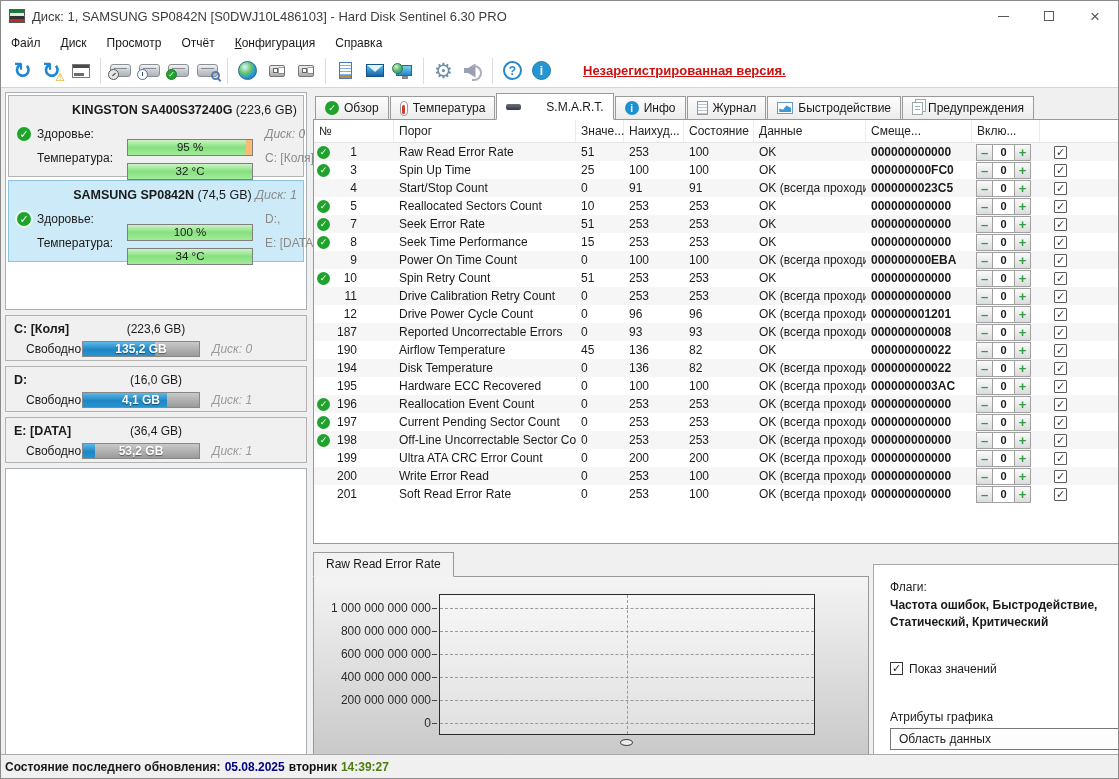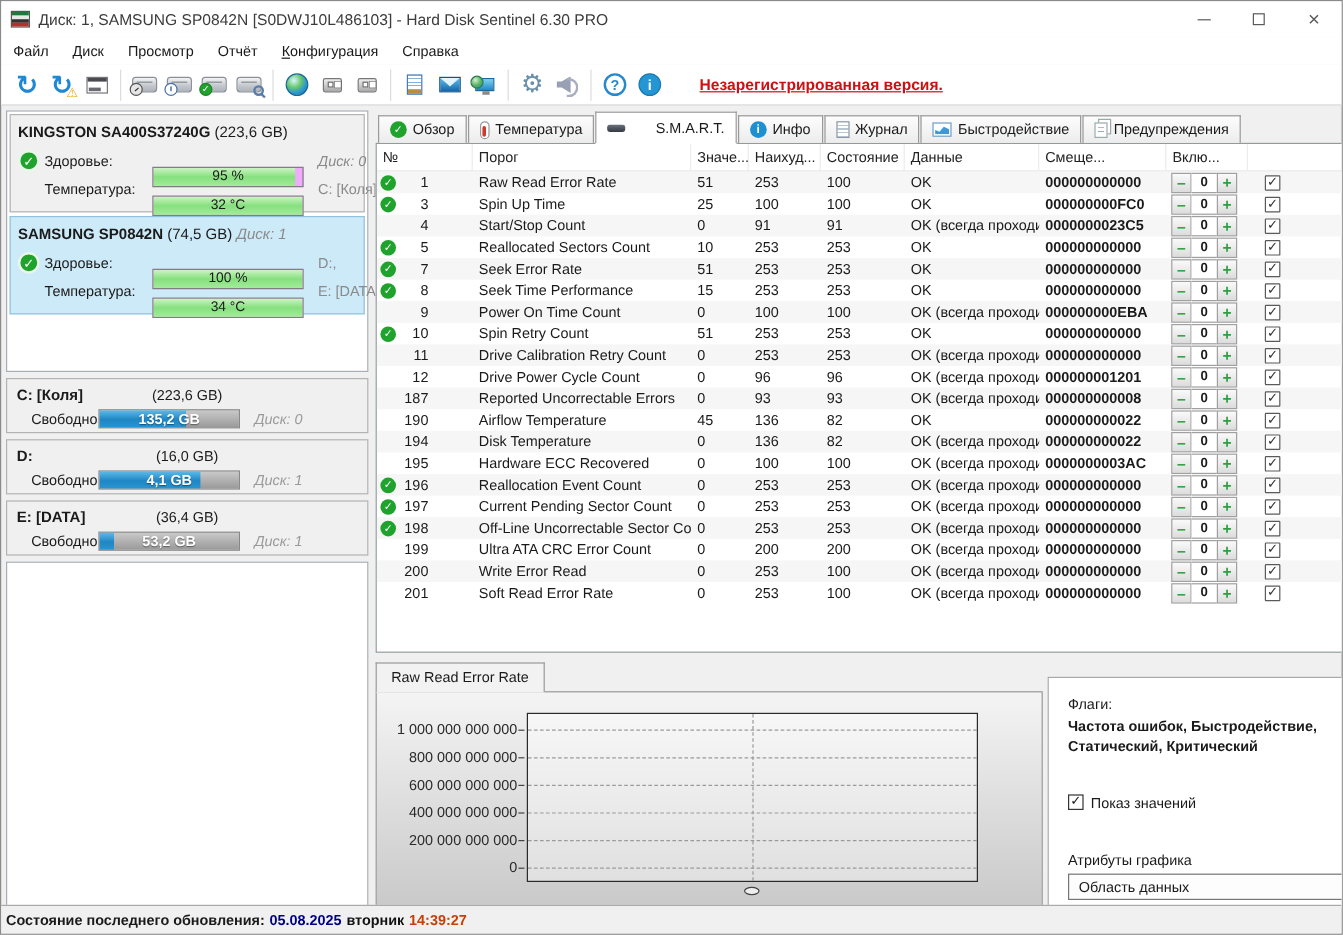--- a/index.html
+++ b/index.html
@@ -81,28 +81,28 @@
   .unregistered { margin-left:24px; color:#cc1111; font-weight:bold; text-decoration:underline; font-size:13px; }
 
   
   .content { display:flex; height:669px; padding:4px 4px 0 4px; gap:6px; }
 
   
   .sidebar { width:302px; display:flex; flex-direction:column; gap:5px; }
   .disk-box { height:218px; background:#fff; border:1px solid #a8aeb5; padding:2px; display:flex; flex-direction:column; gap:3px; }
   .disk-card { border:1px solid #b3b3b3; background:#f0f0f0; padding:4px 6px 6px 6px; }
   .disk-card.selected { background:#cdeaf8; border-color:#8fc3dd; }
-  .disk-title { text-align:left; padding:3px 0 5px 0; font-size:12.5px; }
+  .disk-title { text-align:right; padding:3px 0 5px 0; font-size:12.5px; }
   .disk-title b { font-weight:bold; }
   .disk-row { display:flex; align-items:center; height:24px; gap:4px; }
   .st-icon { width:18px; height:18px; border-radius:50%; background:#1fa32c; border:2px solid #e9f7ea;
     color:#fff; font-size:11px; font-weight:bold; display:flex; align-items:center; justify-content:center; flex:0 0 18px; }
   .st-spacer { width:18px; flex:0 0 18px; }
   .disk-row .lbl { width:86px; flex:0 0 86px; }
-  .hbar { width:126px; flex:0 0 126px; height:17px; border:1px solid #7f7f7f; background:#f0abfc; position:relative;margin-top:26px; }
+  .hbar { width:126px; flex:0 0 126px; height:17px; border:1px solid #7f7f7f; background:#fdba74; position:relative;margin-top:26px; }
   .hbar .fill { position:absolute; left:0; top:0; bottom:0; background:linear-gradient(180deg,#ccf4c4,#86e07e 50%,#a2ec9a); }
   .hbar .txt { position:absolute; inset:0; display:flex; align-items:center; justify-content:center; font-size:11.5px; }
   .disk-row .right { flex:1; color:#8a8a8a; padding-left:8px; white-space:nowrap; }
   .it { font-style:italic; }
 
   .part-card { border:1px solid #b3b3b3; background:#f0f0f0; height:46px; padding:3px 8px; }
   .part-head { display:grid; grid-template-columns:1fr auto 1fr; align-items:center; height:19px; }
   .part-head .nm { font-weight:bold; font-size:12.5px; }
   .part-row { display:flex; align-items:center; gap:6px; height:21px; }
   .part-row .fl { width:62px; padding-left:12px; }
@@ -183,21 +183,21 @@
     font-size:11px; line-height:1; }
   .chk.checked::before { content:"✓"; }
   .attrs-label { margin-top:34px; margin-bottom:4px; }
   .select { height:22px; border:1px solid #767676; background:#fdfdfd; display:flex; align-items:center; padding:0 8px; position:relative; }
 
   
   .statusbar { position:absolute; left:0; right:0; bottom:0; height:24px; background:#f0f0f0; border-top:1px solid #aaa;
     display:flex; align-items:center; padding-left:4px; font-weight:bold; }
   .sb-date { color:#000080; margin-left:4px; }
   .sb-day { color:#111; margin-left:4px; }
-  .sb-time { color:#c2410c; margin-left:4px; }
+  .sb-time { color:#4d7c0f; margin-left:4px; }
 </style>
 </head>
 <body>
 
 <div class="titlebar">
   <span class="appicon">
       <i class="g"></i>
       <i class="w"></i>
       <i class="d"></i>
       <i class="r"></i>

